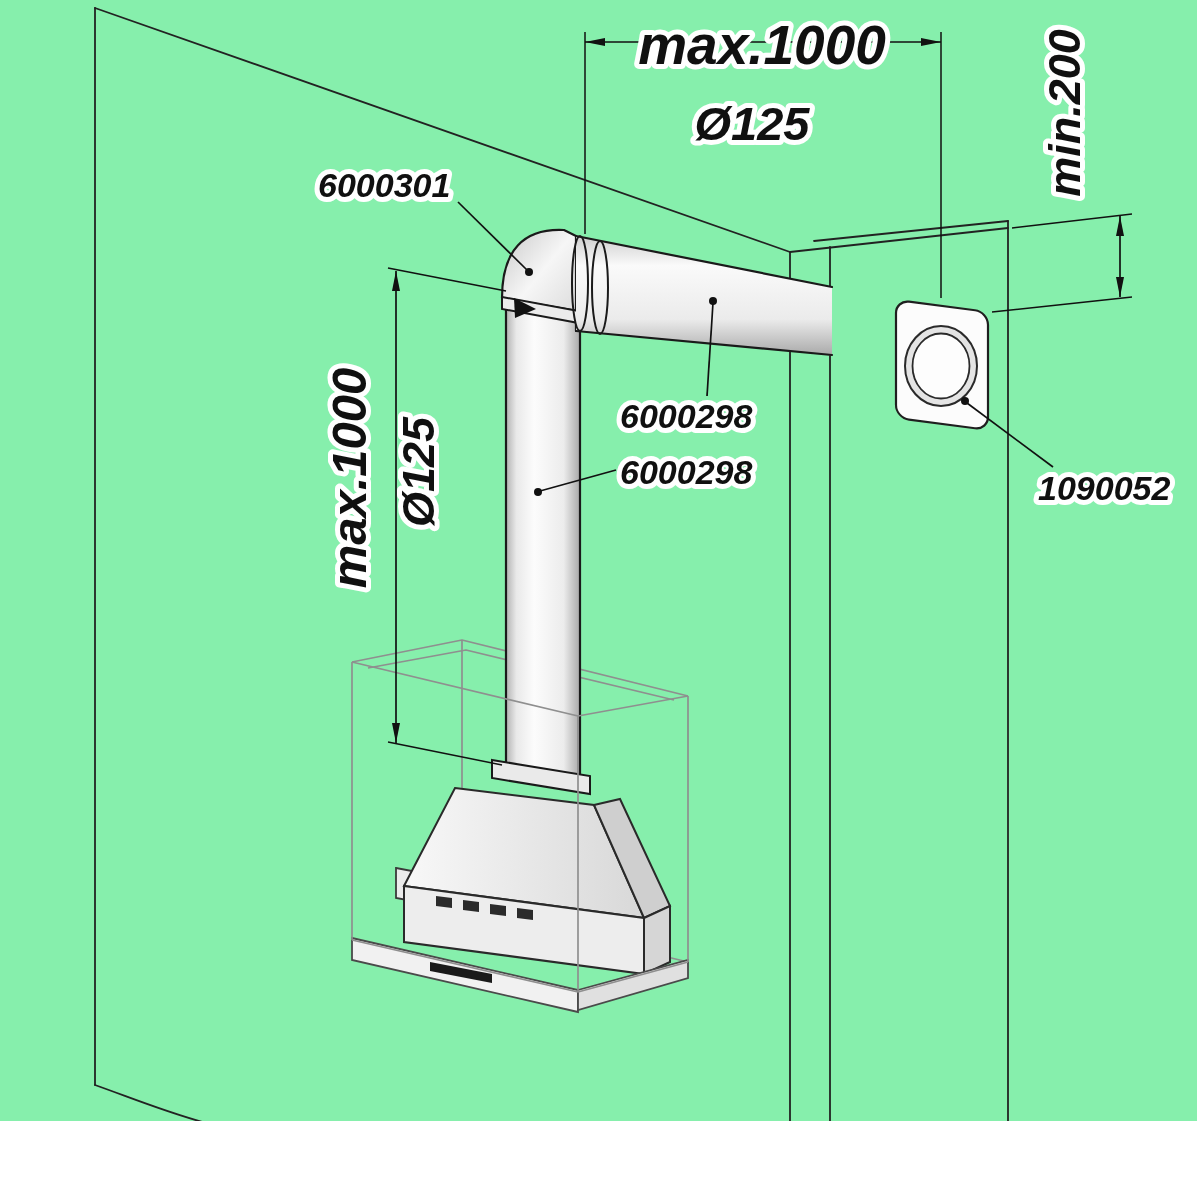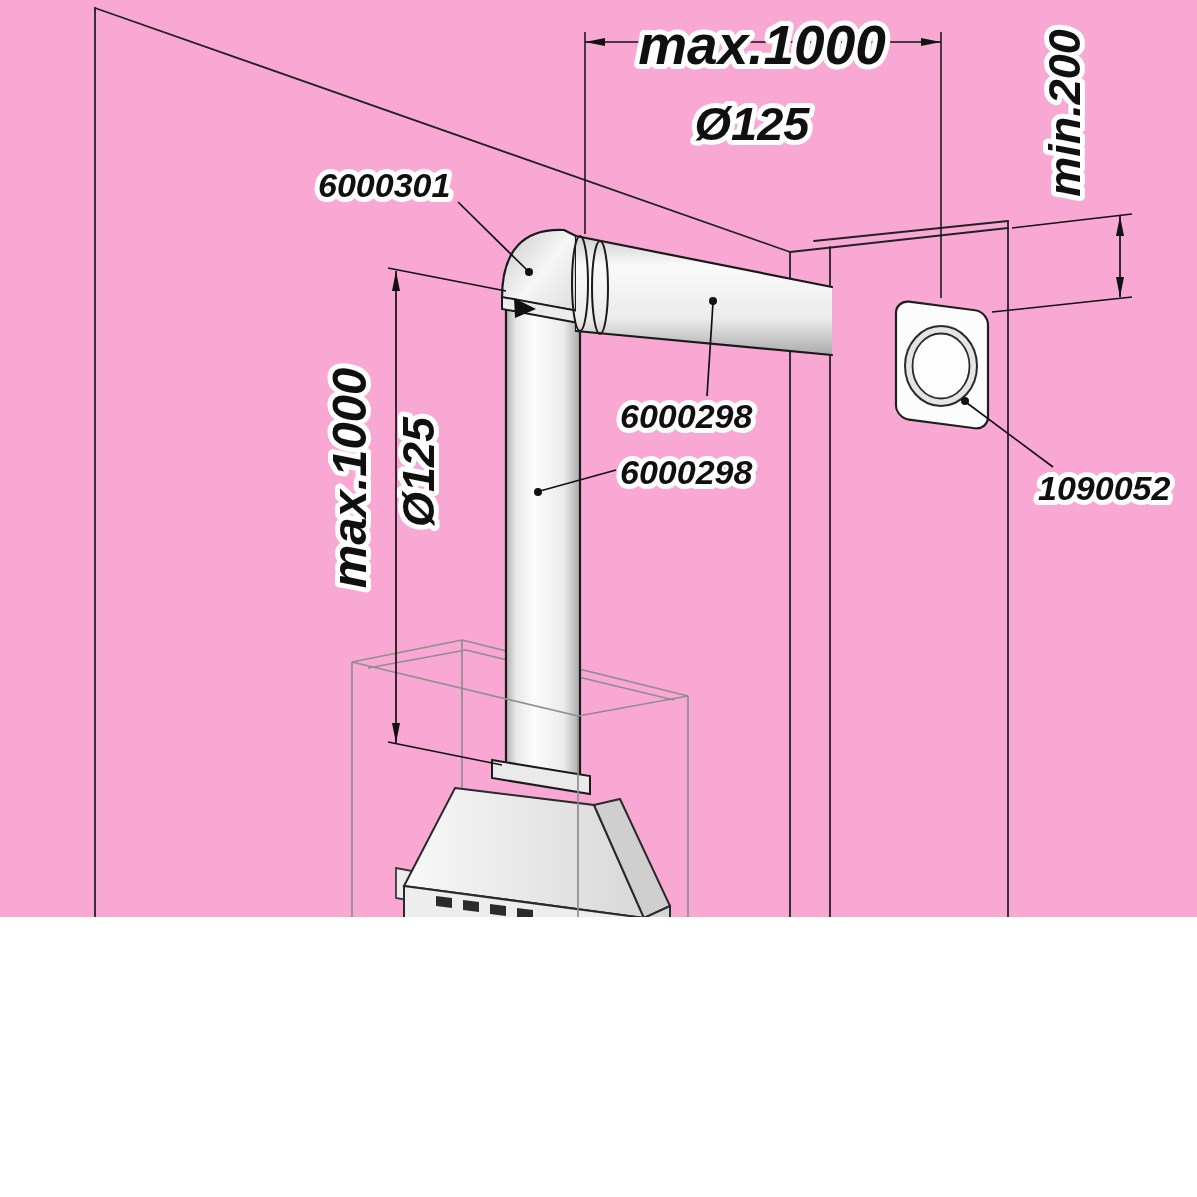--- a/index.html
+++ b/index.html
@@ -1,16 +1,16 @@
 <!DOCTYPE html>
 <html><head>
 <meta charset="utf-8">
 <style>
   html,body{margin:0;padding:0;background:#fff;}
-  .stage{position:relative;width:1197px;height:917px;background:#f9a8d4;overflow:hidden;}
+  .stage{position:relative;width:1197px;height:1121px;background:#86efac;overflow:hidden;}
   svg{display:block;}
   .ln{stroke:#1a1a1a;fill:none;stroke-width:2.2;stroke-linecap:round;stroke-linejoin:round;}
   .wallln{stroke:#222;stroke-width:1.8;fill:none;stroke-linecap:round;}
   .glass{stroke:#8f8f8f;stroke-width:1.7;fill:none;stroke-linejoin:round;}
   .dimln{stroke:#111;stroke-width:1.7;fill:none;}
   .extln{stroke:#111;stroke-width:1.5;fill:none;}
   .leader{stroke:#111;stroke-width:1.7;fill:none;}
   .dot{fill:#111;stroke:none;}
   text{font-family:"Liberation Sans","DejaVu Sans",sans-serif;font-weight:bold;font-style:italic;fill:#101010;
        paint-order:stroke;stroke:#ffffff;stroke-width:10px;stroke-linejoin:round;}

